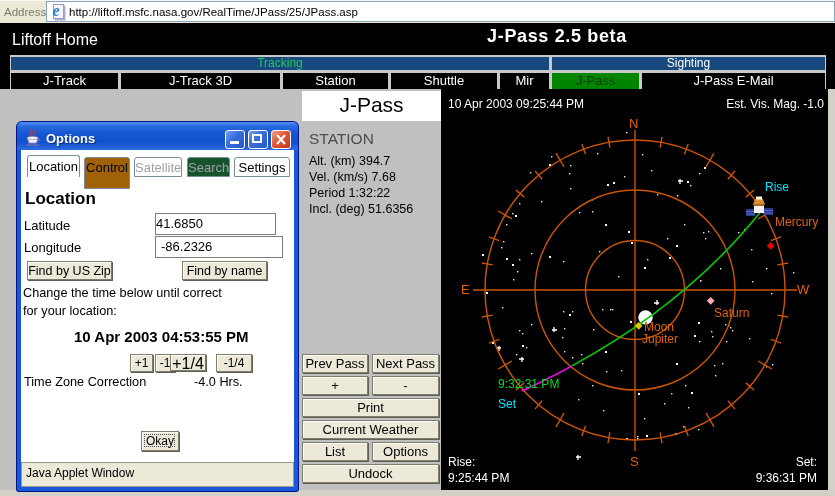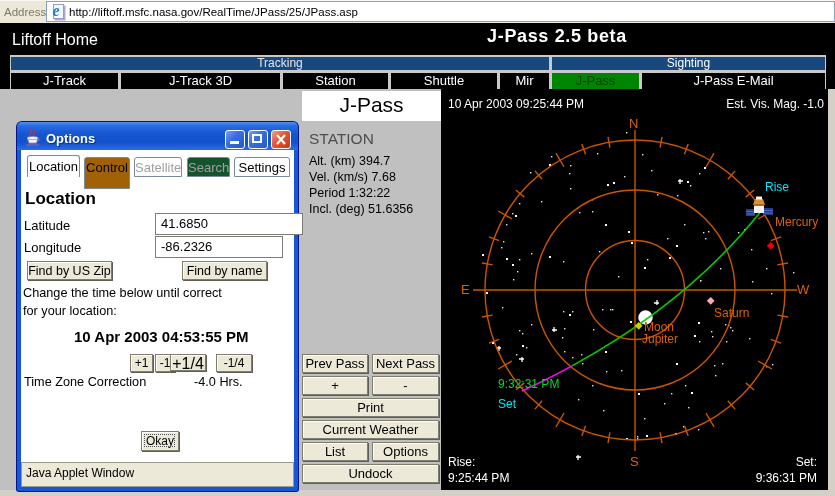--- a/index.html
+++ b/index.html
@@ -14,21 +14,21 @@
 <div class="abs" style="left:4px;top:6px;font-size:11.5px;color:#7d7a6c">Address</div>
 <div class="abs" style="left:46px;top:1px;width:789px;height:21px;background:#fff;border:1px solid #86a3c3"></div>
 <div class="abs" style="left:53px;top:4px;width:11px;height:15px;background:#f6f6ff;border:1px solid #9a9ac8;box-shadow:1.5px 1.5px 0 #b0aacd"></div>
 <div class="abs" style="left:48px;top:2px;width:16px;height:17px;color:#1e7ad2;font-size:16px;font-weight:bold;font-style:italic;font-family:'Liberation Serif',serif;text-align:center;line-height:17px">e</div>
 <div class="abs" style="left:69px;top:6px;font-size:11.5px;color:#000">http://liftoff.msfc.nasa.gov/RealTime/JPass/25/JPass.asp</div>
 
 <div class="abs" style="left:0;top:23px;width:835px;height:66px;background:#000"></div>
 <div class="abs" style="left:12px;top:31px;font-size:16px;color:#fff">Liftoff Home</div>
 <div class="abs" style="left:457px;top:26px;width:200px;text-align:center;font-size:18px;letter-spacing:0.65px;font-weight:bold;color:#fff">J-Pass 2.5 beta</div>
 <div class="abs" style="left:10px;top:55px;width:816px;height:34px;background:#c9c9c9"></div>
-<div class="abs" style="left:11px;top:57px;width:538px;height:13px;background:#17497f;color:#e5e5e5;font-size:12px;text-align:center;line-height:13px">Tracking</div>
+<div class="abs" style="left:11px;top:57px;width:538px;height:13px;background:#17497f;color:#22c55e;font-size:12px;text-align:center;line-height:13px">Tracking</div>
 <div class="abs" style="left:552px;top:57px;width:273px;height:13px;background:#17497f;color:#fff;font-size:12px;text-align:center;line-height:13px">Sighting</div>
 <div class="abs" style="left:11px;top:73px;width:107px;height:16px;background:#000;color:#fff;font-size:13px;text-align:center;line-height:16px">J-Track</div>
 <div class="abs" style="left:121px;top:73px;width:159px;height:16px;background:#000;color:#fff;font-size:13px;text-align:center;line-height:16px">J-Track 3D</div>
 <div class="abs" style="left:283px;top:73px;width:105px;height:16px;background:#000;color:#fff;font-size:13px;text-align:center;line-height:16px">Station</div>
 <div class="abs" style="left:391px;top:73px;width:106px;height:16px;background:#000;color:#fff;font-size:13px;text-align:center;line-height:16px">Shuttle</div>
 <div class="abs" style="left:500px;top:73px;width:49px;height:16px;background:#000;color:#fff;font-size:13px;text-align:center;line-height:16px">Mir</div>
 <div class="abs" style="left:552px;top:73px;width:87px;height:16px;background:#008500;color:#063e06;font-size:13px;text-align:center;line-height:16px">J-Pass</div>
 <div class="abs" style="left:642px;top:73px;width:183px;height:16px;background:#000;color:#fff;font-size:13px;text-align:center;line-height:16px">J-Pass E-Mail</div>
 
 <div class="abs" style="left:0;top:89px;width:443px;height:401px;background:#c0c0c0"></div>
@@ -283,21 +283,21 @@
 <div class="abs" style="left:21px;top:150px;width:273px;height:312px;background:#fff"></div>
 
 <div class="abs" style="left:27px;top:155px;width:53px;height:22px;background:#fff;border:1px solid #7a8a99;border-bottom:none;border-radius:3px 3px 0 0;font-size:13px;text-align:center;line-height:21px;color:#000">Location</div>
 <div class="abs" style="left:84px;top:157px;width:46px;height:32px;background:#a16207;border:1px solid #7a8a99;border-radius:3px 3px 0 0;font-size:13px;text-align:center;line-height:19px;color:#000">Control</div>
 <div class="abs" style="left:134px;top:157px;width:48px;height:20px;background:#fff;border:1px solid #7a8a99;border-radius:3px 3px 0 0;font-size:13px;text-align:center;line-height:19px;color:#a0a0a0">Satellite</div>
 <div class="abs" style="left:187px;top:157px;width:43px;height:20px;background:#14532d;border:1px solid #7a8a99;border-radius:3px 3px 0 0;font-size:13px;text-align:center;line-height:19px;color:#a0a0a0">Search</div>
 <div class="abs" style="left:234px;top:157px;width:56px;height:20px;background:#fff;border:1px solid #7a8a99;border-radius:3px 3px 0 0;font-size:13px;text-align:center;line-height:19px;color:#000">Settings</div>
 
 <div class="abs" style="left:25px;top:189px;font-size:17px;font-weight:bold;color:#000">Location</div>
 <div class="abs" style="left:24px;top:218px;font-size:13px;color:#000">Latitude</div>
-<div class="abs" style="left:155px;top:213px;width:148px;height:22px;background:#fff;border:1px solid #7d7d77;font-size:13px;line-height:20px;padding-left:5px">41.6850</div>
+<div class="abs" style="left:155px;top:213px;width:121px;height:22px;background:#fff;border:1px solid #7d7d77;font-size:13px;line-height:20px;">41.6850</div>
 <div class="abs" style="left:24px;top:240px;font-size:13px;color:#000">Longitude</div>
 <div class="abs" style="left:155px;top:236px;width:128px;height:22px;background:#fff;border:1px solid #7d7d77;font-size:13px;line-height:20px;padding-left:5px">-86.2326</div>
 <div class="btn" style="left:27px;top:261px;width:85px;height:19px;line-height:18px;white-space:nowrap;font-size:12.5px">Find by US Zip</div>
 <div class="btn" style="left:182px;top:261px;width:85px;height:19px;line-height:18px;white-space:nowrap;font-size:12.5px">Find by name</div>
 <div class="abs" style="left:23px;top:286px;font-size:12.7px;color:#000">Change the time below until correct</div>
 <div class="abs" style="left:23px;top:304px;font-size:12.7px;color:#000">for your location:</div>
 <div class="abs" style="left:74px;top:328px;font-size:15px;font-weight:bold;color:#000000">10 Apr 2003 04:53:55 PM</div>
 <div class="btn" style="left:130px;top:354px;width:23px;height:18px;line-height:17px;font-size:12px">+1</div>
 <div class="btn" style="left:155px;top:354px;width:20px;height:18px;line-height:17px;font-size:12px">-1</div>
 <div class="btn" style="left:170px;top:354px;width:36px;height:17px;line-height:17px;font-size:16px">+1/4</div>

